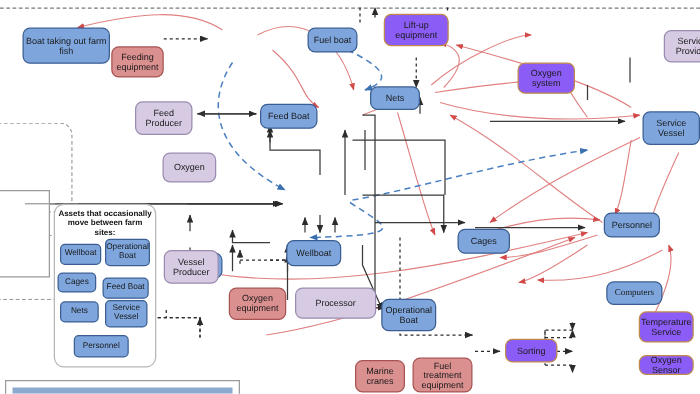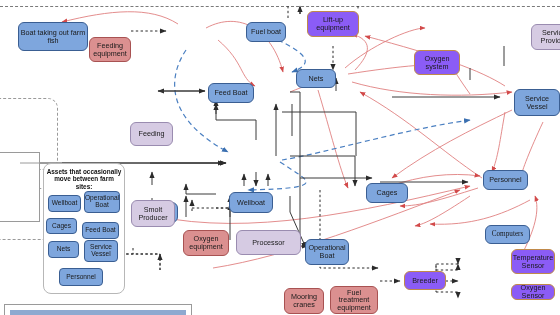--- a/index.html
+++ b/index.html
@@ -163,53 +163,54 @@
   <div class="node blue" style="left:246px;top:22px;width:40px;height:20px;font-size:7.2px;">Fuel boat</div>
 
   <div class="node orange" style="left:307px;top:11px;width:52px;height:26px;font-size:7.2px;">Lift-up equipment</div>
 
   <div class="node orange" style="left:414px;top:50px;width:46px;height:25px;font-size:7.2px;">Oxygen system</div>
 
   <div class="node purple" style="left:531px;top:24px;width:46px;height:26px;font-size:7.2px;">Service Provider</div>
 
   <div class="node blue" style="left:296px;top:69px;width:40px;height:19px;font-size:7.2px;">Nets</div>
 
+  <div class="node purple" style="left:108px;top:81px;width:46px;height:27px;font-size:7.2px;">Feed Producer</div>
 
   <div class="node blue" style="left:208px;top:83px;width:46px;height:20px;font-size:7.2px;">Feed Boat</div>
 
   <div class="node blue" style="left:514px;top:89px;width:46px;height:27px;font-size:7.2px;">Service Vessel</div>
 
-  <div class="node purple" style="left:130px;top:122px;width:43px;height:24px;font-size:7.2px;">Feeding</div>
+  <div class="node purple" style="left:130px;top:122px;width:43px;height:24px;font-size:7.2px;">Oxygen</div>
 
 
   <div class="node blue" style="left:139px;top:165px;width:39px;height:21px;font-size:7.2px;margin-top:37px;">Truck</div>
 
-  <div class="node purple" style="left:131px;top:200px;width:44px;height:27px;font-size:7.2px;">Smolt Producer</div>
+  <div class="node purple" style="left:131px;top:200px;width:44px;height:27px;font-size:7.2px;">Vessel Producer</div>
 
   <div class="node blue" style="left:229px;top:192px;width:44px;height:21px;font-size:7.2px;">Wellboat</div>
 
   <div class="node blue" style="left:366px;top:183px;width:42px;height:20px;font-size:7.2px;">Cages</div>
 
   <div class="node blue" style="left:483px;top:170px;width:45px;height:20px;font-size:7.2px;">Personnel</div>
 
   <div class="node red" style="left:183px;top:230px;width:46px;height:26px;font-size:7.2px;">Oxygen equipment</div>
 
   <div class="node purple" style="left:236px;top:230px;width:65px;height:25px;font-size:7.2px;">Processor</div>
 
   <div class="node blue" style="left:305px;top:239px;width:44px;height:26px;font-size:7.2px;">Operational Boat</div>
 
   <div class="node blue" style="left:485px;top:225px;width:45px;height:19px;font-size:7.2px;font-family:Liberation Serif, serif;">Computers</div>
 
-  <div class="node red" style="left:284px;top:288px;width:40px;height:26px;font-size:7.2px;">Mooring cranes</div>
+  <div class="node red" style="left:284px;top:288px;width:40px;height:26px;font-size:7.2px;">Marine cranes</div>
 
   <div class="node red" style="left:330px;top:286px;width:48px;height:28px;font-size:7.2px;">Fuel treatment equipment</div>
 
-  <div class="node orange" style="left:404px;top:271px;width:42px;height:19px;font-size:7.2px;">Breeder</div>
-
-  <div class="node orange" style="left:511px;top:249px;width:44px;height:25px;font-size:7.2px;">Temperature Sensor</div>
+  <div class="node orange" style="left:404px;top:271px;width:42px;height:19px;font-size:7.2px;">Sorting</div>
+
+  <div class="node orange" style="left:511px;top:249px;width:44px;height:25px;font-size:7.2px;">Temperature Service</div>
 
   <div class="node orange" style="left:511px;top:284px;width:44px;height:16px;font-size:7.2px;">Oxygen Sensor</div>
 
   <div class="legendbox" style="left:43px;top:163px;width:82px;height:131px;"></div>
 
   <div class="legendtitle" style="left:45px;top:168px;width:78px;font-size:6.4px;">Assets that occasionally move between farm sites:</div>
 
   <div class="node blue" style="left:48px;top:195px;width:33px;height:17px;font-size:6.6px;border-radius:4px;">Wellboat</div>
 
   <div class="node blue" style="left:84px;top:191px;width:36px;height:22px;font-size:6.6px;border-radius:4px;">Operational Boat</div>

